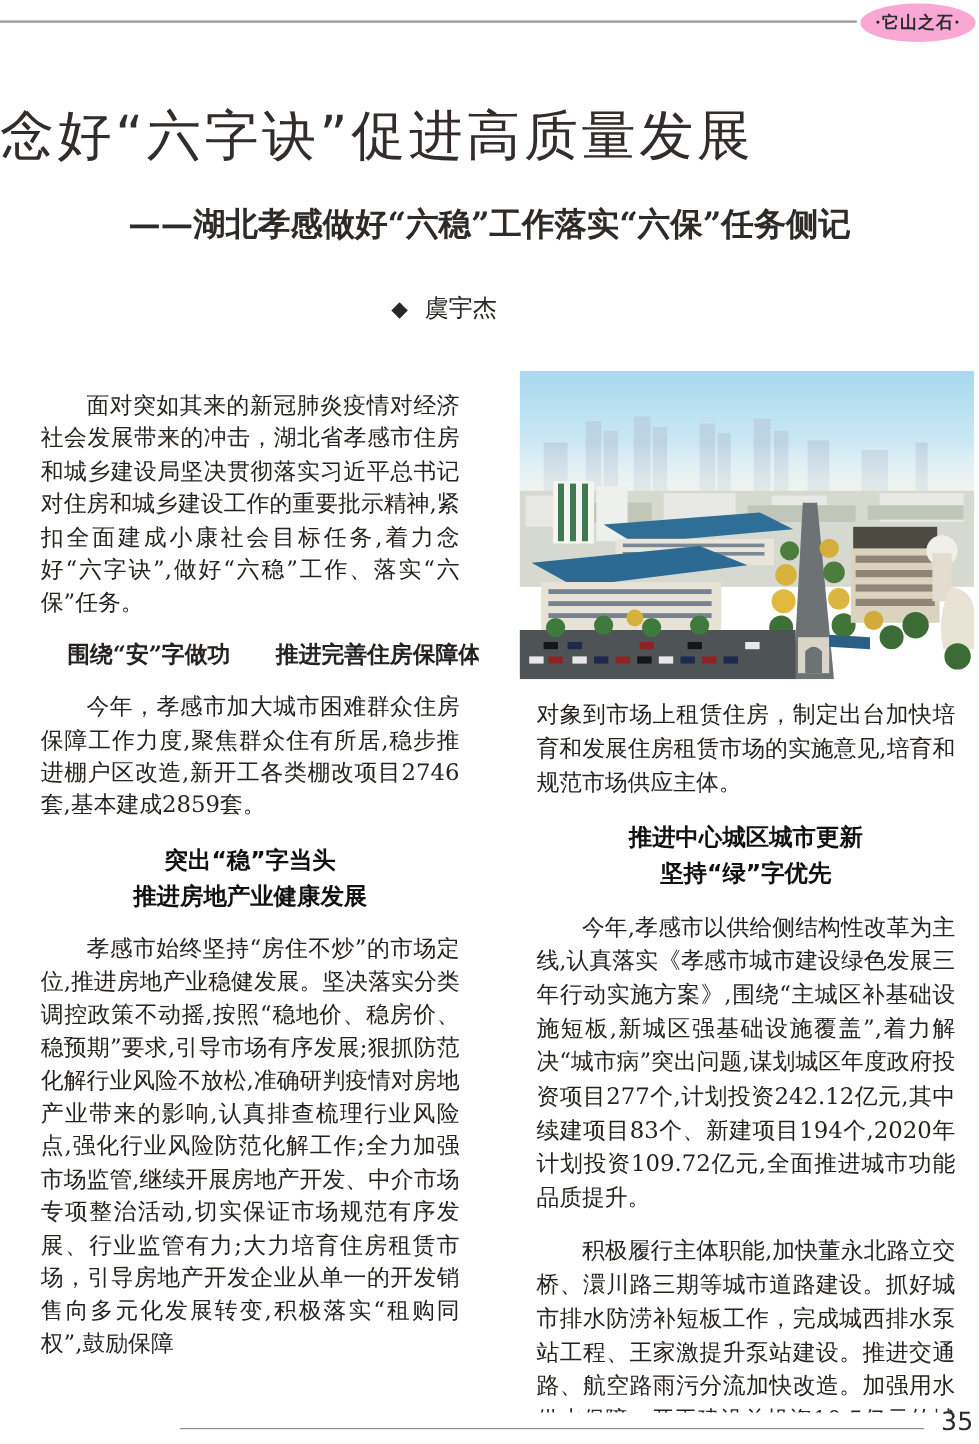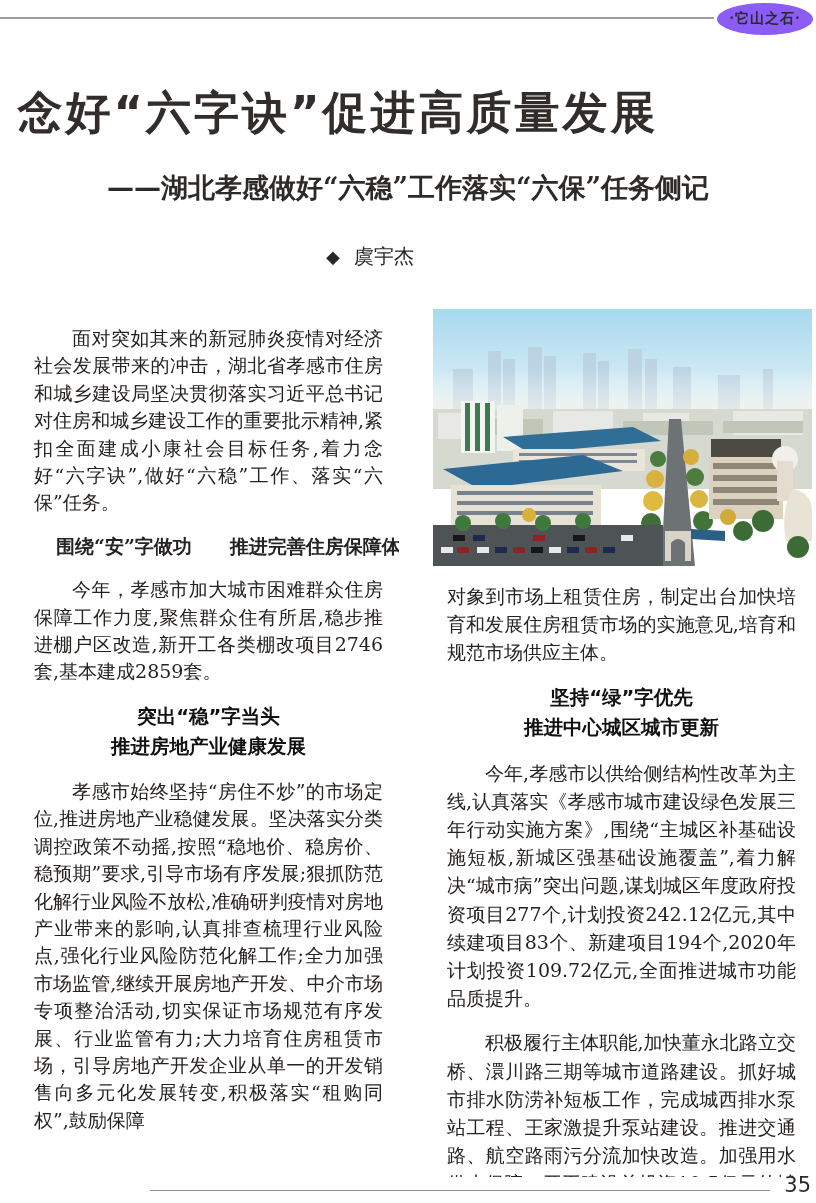--- a/index.html
+++ b/index.html
@@ -16,34 +16,34 @@
   .header-rule {
     position: absolute;
     top: 17px; left: 0;
     width: 714px; height: 2px;
     background: #9d9d9d;
   }
   .badge {
     position: absolute;
     top: 3px; left: 717px;
     width: 96px; height: 32px;
-    background: #8b5cf6;
+    background: #f9a8d4;
     border-radius: 50%;
     display: flex; align-items: center; justify-content: center;
     font-size: 14px; font-weight: bold; color: #2b2b2b;
     letter-spacing: 1px;
   }
   
   .title {
     position: absolute;
     top: 88px; left: 0; width: 676px;
     margin: 0;
-    text-align: center;
+    text-align: left;
     font-family: "DejaVu Sans", "Liberation Sans", sans-serif;
-    font-weight: 700;
+    font-weight: 400;
     font-size: 45px;
     line-height: 50px;
     letter-spacing: 3px;
     color: #322d2b;
   }
   .subtitle {
     position: absolute;
     top: 172px; left: 0; width: 816px;
     margin: 0;
     text-align: center;
@@ -282,22 +282,22 @@
       <g fill="#3f7a3c">
         <circle cx="30" cy="214" r="8"></circle>
           <circle cx="70" cy="212" r="8"></circle>
           <circle cx="110" cy="214" r="8"></circle>
           <circle cx="150" cy="212" r="8"></circle>
           <circle cx="96" cy="206" r="7" fill="#d8b13c"></circle>
       </g>
     </svg>
     <p class="para no-indent">对象到市场上租赁住房，制定出台加快培育和发展住房租赁市场的实施意见,培育和规范市场供应主体。</p>
     <div class="heading">
+      <div>推进中心城区城市更新</div>
       <div>坚持“绿”字优先</div>
-      <div>推进中心城区城市更新</div>
     </div>
     <p class="para">今年,孝感市以供给侧结构性改革为主线,认真落实《孝感市城市建设绿色发展三年行动实施方案》,围绕“主城区补基础设施短板,新城区强基础设施覆盖”,着力解决“城市病”突出问题,谋划城区年度政府投资项目277个,计划投资242.12亿元,其中续建项目83个、新建项目194个,2020年计划投资109.72亿元,全面推进城市功能品质提升。</p>
     <p class="para">积极履行主体职能,加快董永北路立交桥、澴川路三期等城市道路建设。抓好城市排水防涝补短板工作，完成城西排水泵站工程、王家激提升泵站建设。推进交通路、航空路雨污分流加快改造。加强用水供水保障，开工建设总投资10.5亿元的城区供水保障项目一期工程,全面保障孝感城区、云梦县等地的供水量。推进黑臭水体整治销号,2020年年底前完成城区所有黑臭水体整治任务。坚持综合施策,以水、气等为重点,启动143个老旧小区改造工作,提升</p>
   </div>
 
   <div class="footer-journal">《赣江建设》第一期</div>
   <div class="footer-rule"></div>
   <div class="page-number">35</div>
 
 </div>

